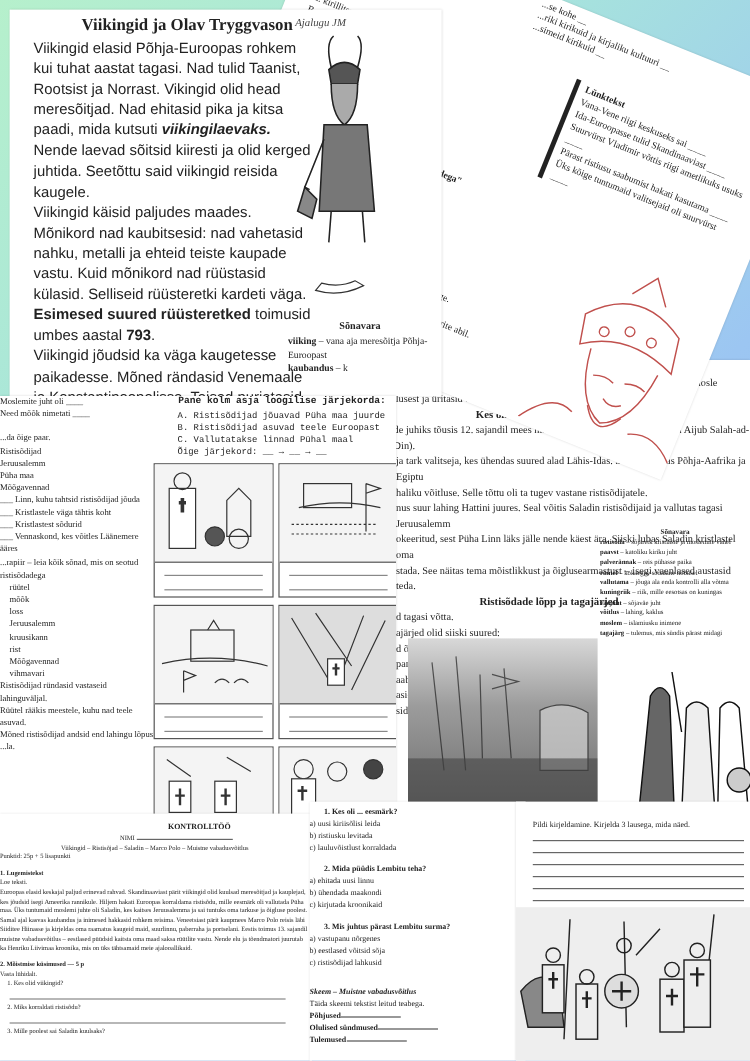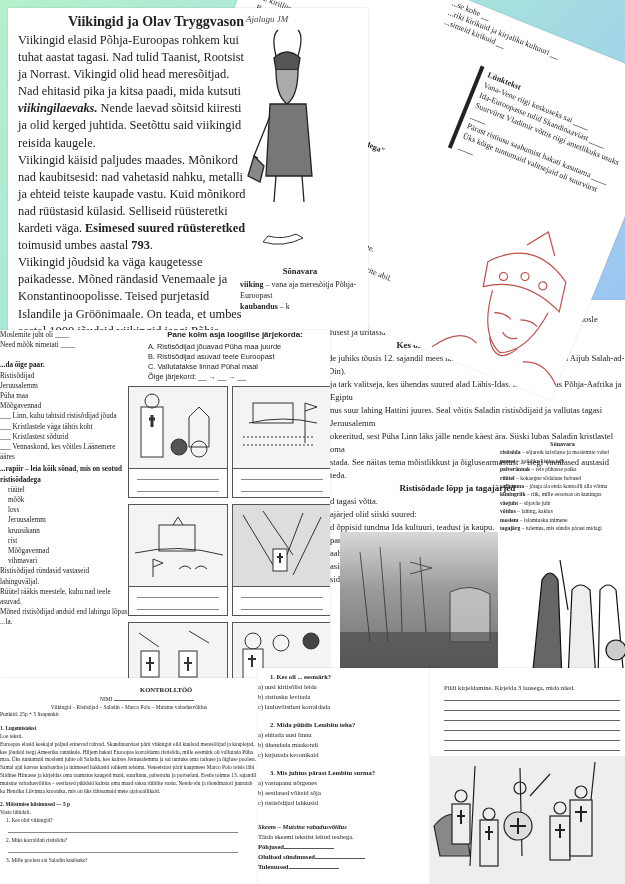--- a/index.html
+++ b/index.html
@@ -13,21 +13,21 @@
   .sheet {
     position: absolute;
     background: #fff;
     box-shadow: 0 0 2px rgba(0,0,0,0.15);
     overflow: hidden;
   }
 
   
   #sheet-vikings { left: 8px; top: 8px; width: 360px; height: 322px; z-index: 3; }
   #sheet-vikings .title { position:absolute; left: 60px; top: 6px; font-weight: bold; font-size: 14px; font-family: "Liberation Serif", serif; }
-  #sheet-vikings .body { position:absolute; left: 10px; top: 24px; width: 232px; font-family: Liberation Serif, serif; font-size: 12.4px; line-height: 17.1px; }
+  #sheet-vikings .body { position:absolute; left: 20px; top: 24px; width: 232px; font-family: Liberation Sans, sans-serif; font-size: 12.4px; line-height: 17.1px; }
   #sheet-vikings .body p { margin: 0; }
   #sheet-vikings .body b { font-weight: bold; }
   #sheet-vikings .author { position:absolute; left: 238px; top: 6px; font-style: italic; font-size: 9px; font-family: "Liberation Serif", serif; color: #444; }
   .viking-figure { position:absolute; left: 238px; top: 18px; width: 80px; height: 180px; }
   .vocab1 { position:absolute; left: 232px; top: 258px; width: 120px; font-family:"Liberation Serif",serif; font-size: 8px; line-height: 11px; }
   .vocab1 .vh { text-align:center; font-weight:bold; font-size: 8.5px; margin-bottom: 2px; }
   .vocab1 b { font-weight: bold; }
 
   
   #sheet-vene { left: 270px; top: -80px; width: 440px; height: 340px; transform: rotate(22deg); transform-origin: 0 0; z-index: 2; }
@@ -43,22 +43,22 @@
   #sheet-saladin b { font-weight: bold; }
   .vocab2 { position:absolute; left: 270px; top: 140px; width: 125px; font-family:"Liberation Serif",serif; font-size: 5.6px; line-height: 8.4px; }
   .vocab2 .vh { text-align:center; font-weight: bold; font-size: 6px; }
   .vocab2 b { font-weight: bold; }
   .engraving { position:absolute; left: 110px; top: 232px; width: 158px; height: 140px; background: linear-gradient(180deg,#d8d8d8 0%,#9c9c9c 40%,#6e6e6e 100%); }
   .knights-figure { position:absolute; left: 282px; top: 250px; width: 113px; height: 130px; }
 
   
   #sheet-worksheet { left: 0; top: 330px; width: 330px; height: 350px; z-index: 4; }
   .ws-left { position:absolute; left: 0; top: 0; width: 128px; font-family:"Liberation Serif",serif; font-size: 7.2px; line-height: 10.2px; }
-  .ws-left b { font-weight:bold; }
-  .ws-order { position:absolute; left: 140px; top: 0; width: 190px; font-family:Liberation Sans, sans-serif; font-size: 7.4px; line-height: 10px; }
+  .ws-left b { font-weight:normal; }
+  .ws-order { position:absolute; left: 140px; top: 0; width: 190px; font-family:Liberation Mono, monospace; font-size: 7.4px; line-height: 10px; }
   .ws-order .oh { text-align:center; font-weight: bold; font-size: 8px; margin-bottom: 2px; }
   .comic-grid { position:absolute; left: 128px; top: 56px; width: 202px; display:grid; grid-template-columns: 100px 100px; gap: 6px 4px; }
   .panel { border: 1px solid #555; height: 112px; background: #fff; position: relative; }
   .panel .pic { position:absolute; left: 0; top: 0; right: 0; height: 82px; border-bottom: 1px solid #555; background: #f4f4f4; }
   .panel .ln { position:absolute; left: 8px; right: 8px; height: 1px; background: #888; }
 
   
   #sheet-test { left: 0; top: 678px; width: 260px; height: 206px; z-index: 5; }
   #sheet-test .t { font-family:"Liberation Serif",serif; font-size: 5.4px; line-height: 7.8px; position:absolute; left: 0; top: 0; width: 258px; }
   #sheet-test .th { text-align:center; font-weight:bold; font-size: 6.6px; margin: 8px 0 2px 140px; text-align:left; }
@@ -170,20 +170,21 @@
 </div>
 
 <div class="sheet" id="sheet-saladin">
   <div class="text">
     <div style="padding-left:-4px">Esimesed ristisõdijad jõudsid 1099. aastal Jeruusalemma ja vallutasid linna. Sinna loodi ristisõdijate</div>
     <div>kuningriigid. Need püsisid ligi sada aastat. Rüütlid kaitsesid oma alasid moslemite vägede eest, kuid mosle</div>
     <div style="padding-left:95px">itlusest ja üritasid oma maid tagasi saada.</div>
     <div class="s-h">Kes oli Saladin?</div>
     <div style="padding-left:98px"><span>de juhiks tõusis 12. sajandil mees nimega </span><b>Saladin</b><span> (täisnimi Yusuf ibn Aijub Salah-ad-Din).</span></div>
     <div style="padding-left:100px">ja tark valitseja, kes ühendas suured alad Lähis-Idas. Saladin alistas Põhja-Aafrika ja Egiptu</div>
+    <div style="padding-left:100px">haliku võitluse. Selle tõttu oli ta tugev vastane ristisõdijatele.</div>
     <div style="padding-left:100px">nus suur lahing Hattini juures. Seal võitis Saladin ristisõdijaid ja vallutas tagasi Jeruusalemm</div>
     <div style="padding-left:100px">okeeritud, sest Püha Linn läks jälle nende käest ära. Siiski lubas Saladin kristlastel oma</div>
     <div style="padding-left:100px">stada. See näitas tema mõistlikkust ja õiglusearmastust – isegi vaenlased austasid teda.</div>
     <div class="s-h" style="padding-left:60px">Ristisõdade lõpp ja tagajärjed</div>
     <div style="padding-left:100px">d tagasi võtta.</div>
     <div style="padding-left:100px">ajärjed olid siiski suured:</div>
     <div style="padding-left:100px">d õppisid tundma Ida kultuuri, teadust ja kaupu.</div>
     <div style="padding-left:100px">pandus Vahemerel.</div>
     <div style="padding-left:100px">aabia õpetlased jõudsid Euroopasse.</div>
     <div style="padding-left:100px">asid, et ristisõjad tõid kaasa kultuurilise arengu.</div>

